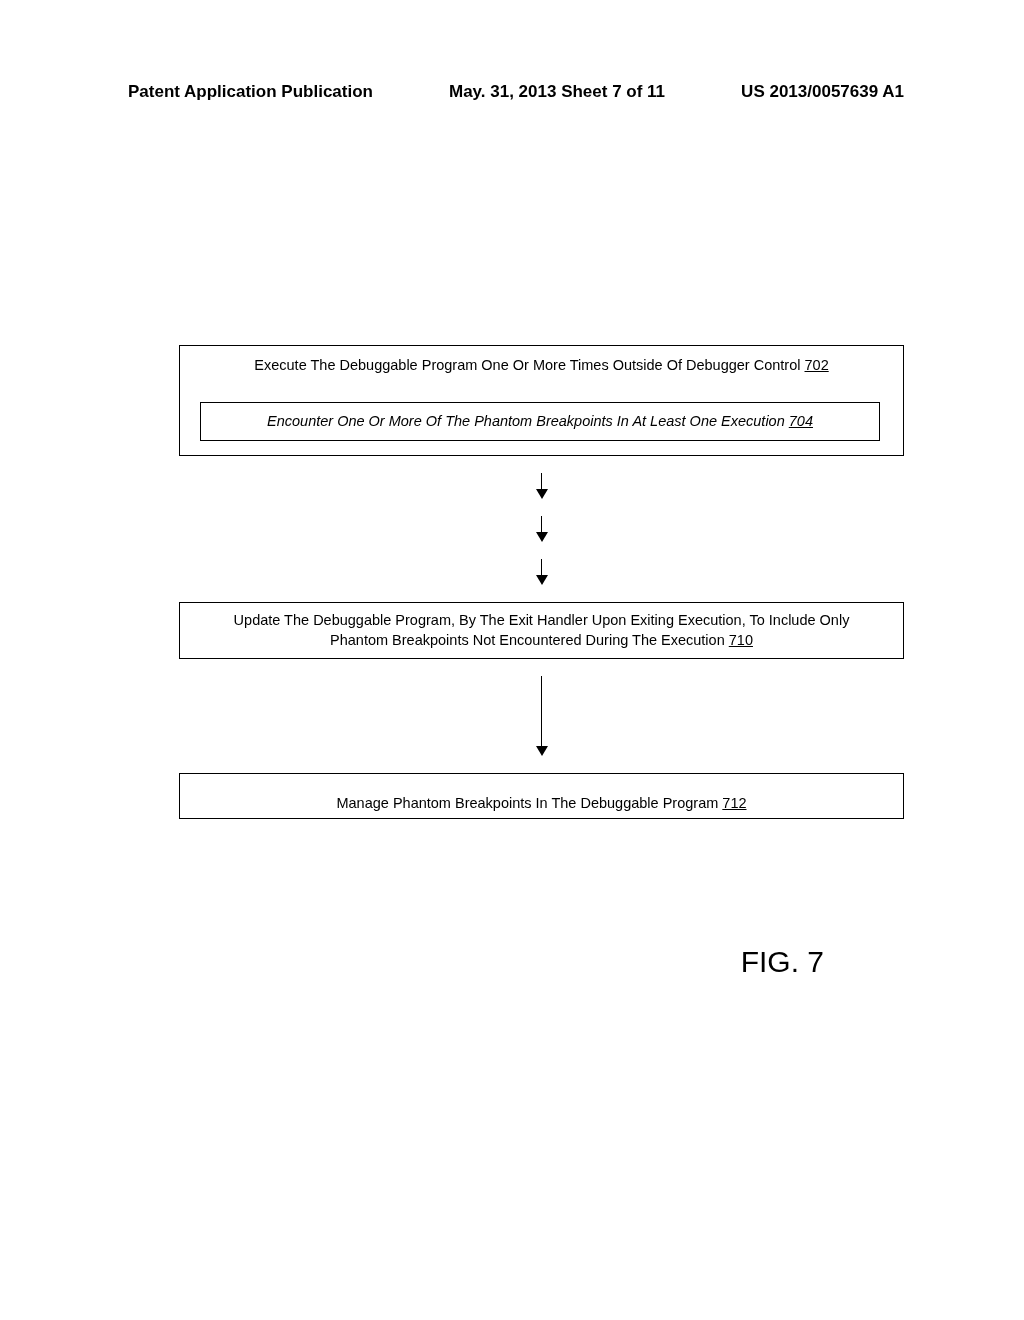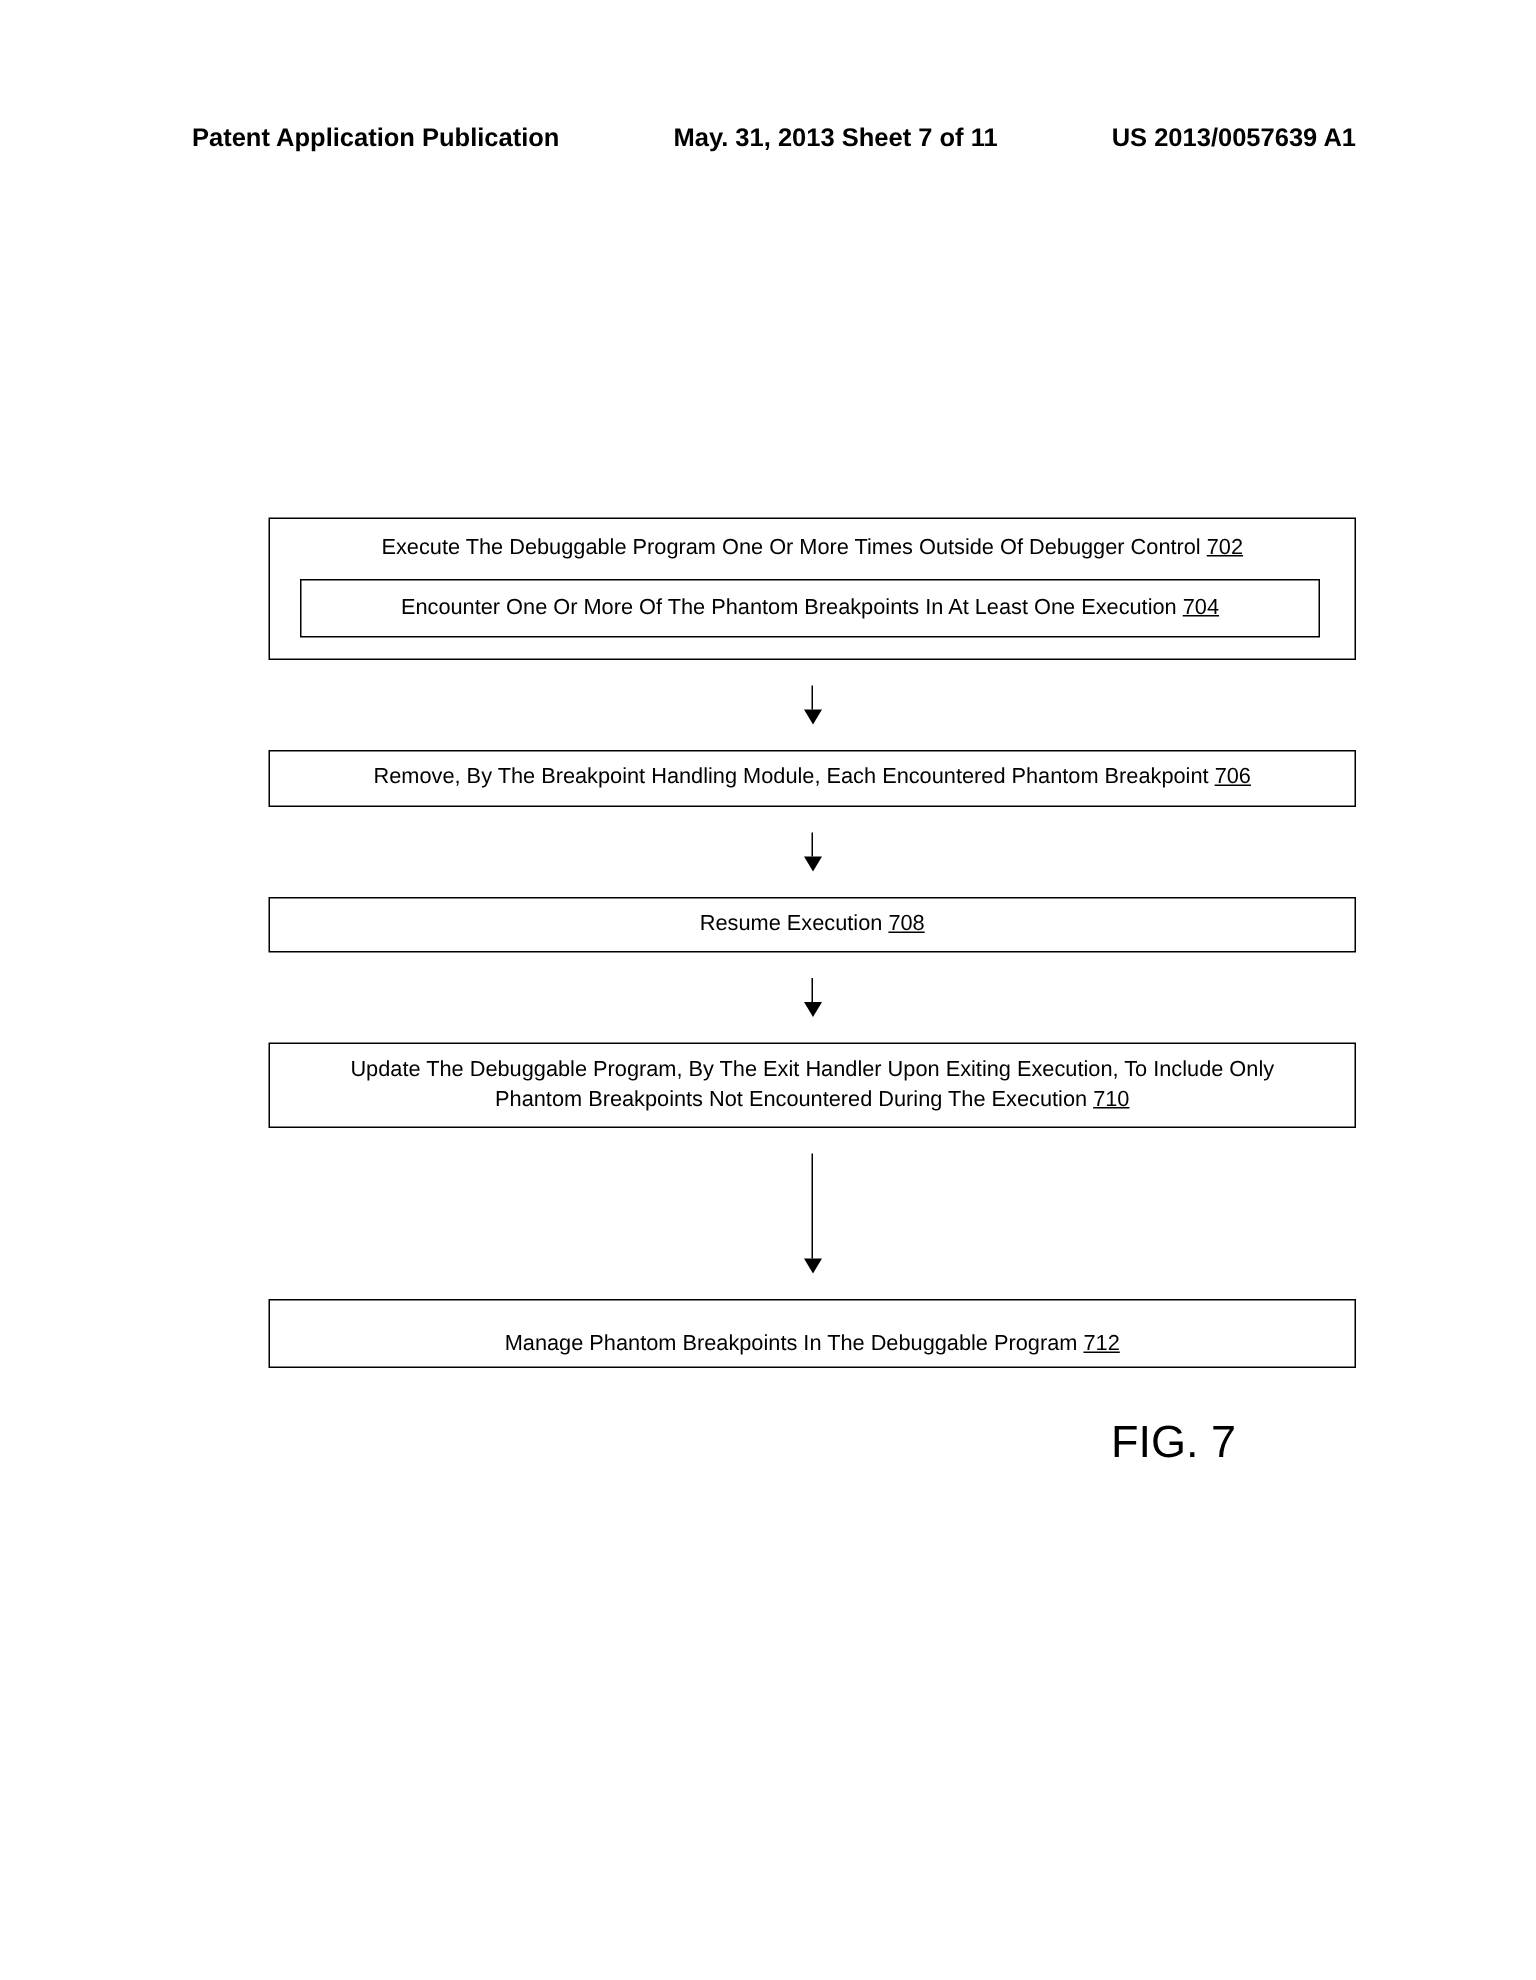--- a/index.html
+++ b/index.html
@@ -50,22 +50,23 @@
     line-height: 1.35;
     background: #fff;
   }
   .box.outer {
     padding-bottom: 14px;
     padding-top: 10px;
   }
   .box.inner {
     border: 1px solid #000;
     width: 680px;
-    margin-top: 10px;
+    margin-top: 26px;
     padding: 9px 18px;
+    font-style: italic;
   }
   .ref { text-decoration: underline; }
   .arrow {
     display: flex;
     flex-direction: column;
     align-items: center;
   }
   .arrow .shaft {
     width: 1.5px;
     background: #000;
@@ -103,32 +104,26 @@
       <div class="box inner">
         <span>Encounter One Or More Of The Phantom Breakpoints In At Least One Execution </span><span class="ref">704</span>
       </div>
     </div>
 
     <div class="arrow">
       <div class="shaft" style="height:16px"></div>
       <div class="head"></div>
     </div>
 
-    <div class="box">
-      <span>Remove, By The Breakpoint Handling Module, Each Encountered Phantom Breakpoint </span><span class="ref">706</span>
-    </div>
 
     <div class="arrow">
       <div class="shaft" style="height:16px"></div>
       <div class="head"></div>
     </div>
 
-    <div class="box">
-      <span>Resume Execution </span><span class="ref">708</span>
-    </div>
 
     <div class="arrow">
       <div class="shaft" style="height:16px"></div>
       <div class="head"></div>
     </div>
 
     <div class="box">
       <span>Update The Debuggable Program, By The Exit Handler Upon Exiting Execution, To Include Only</span><br>
       <span>Phantom Breakpoints Not Encountered During The Execution </span><span class="ref">710</span>
     </div>

